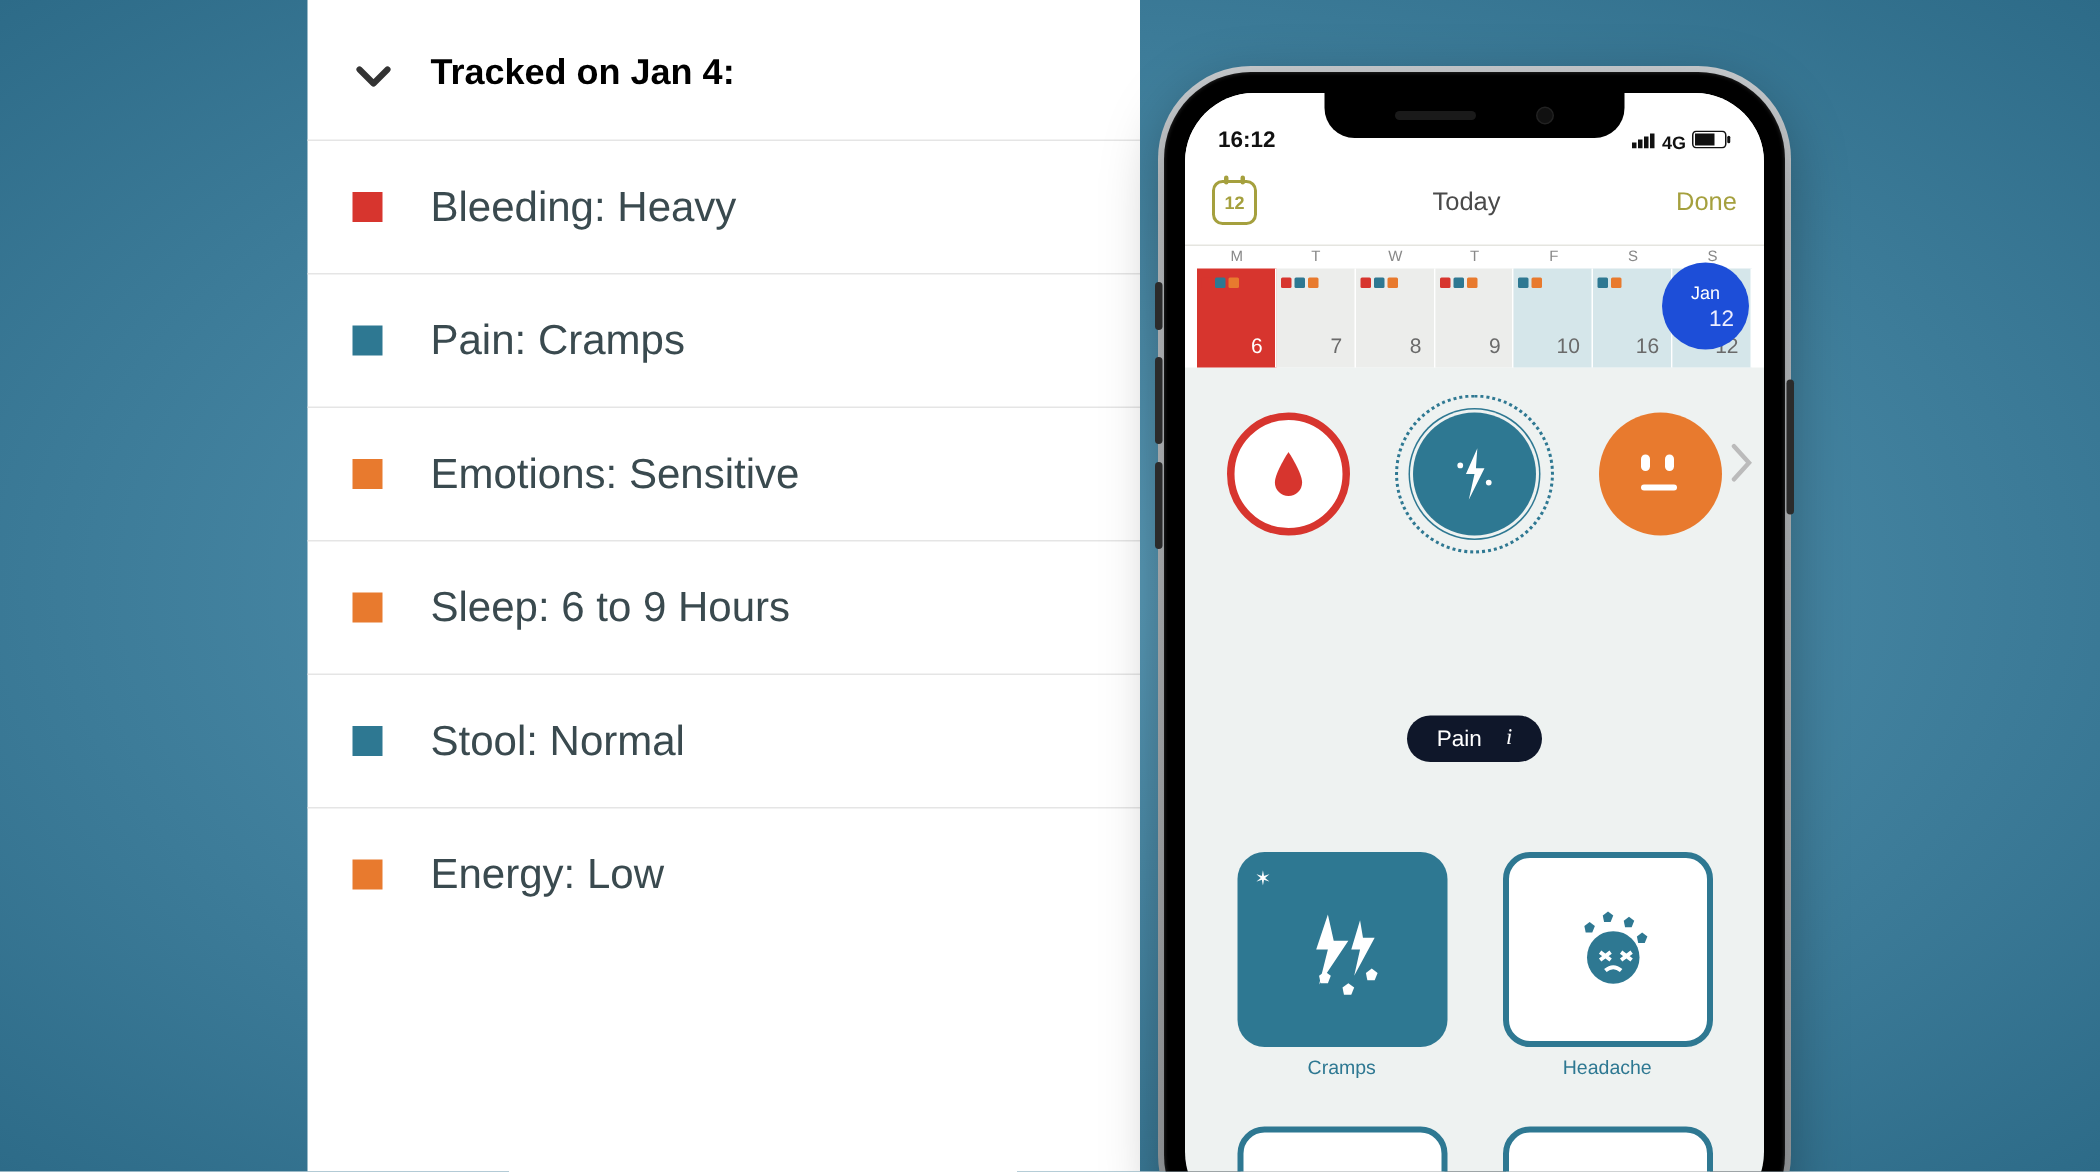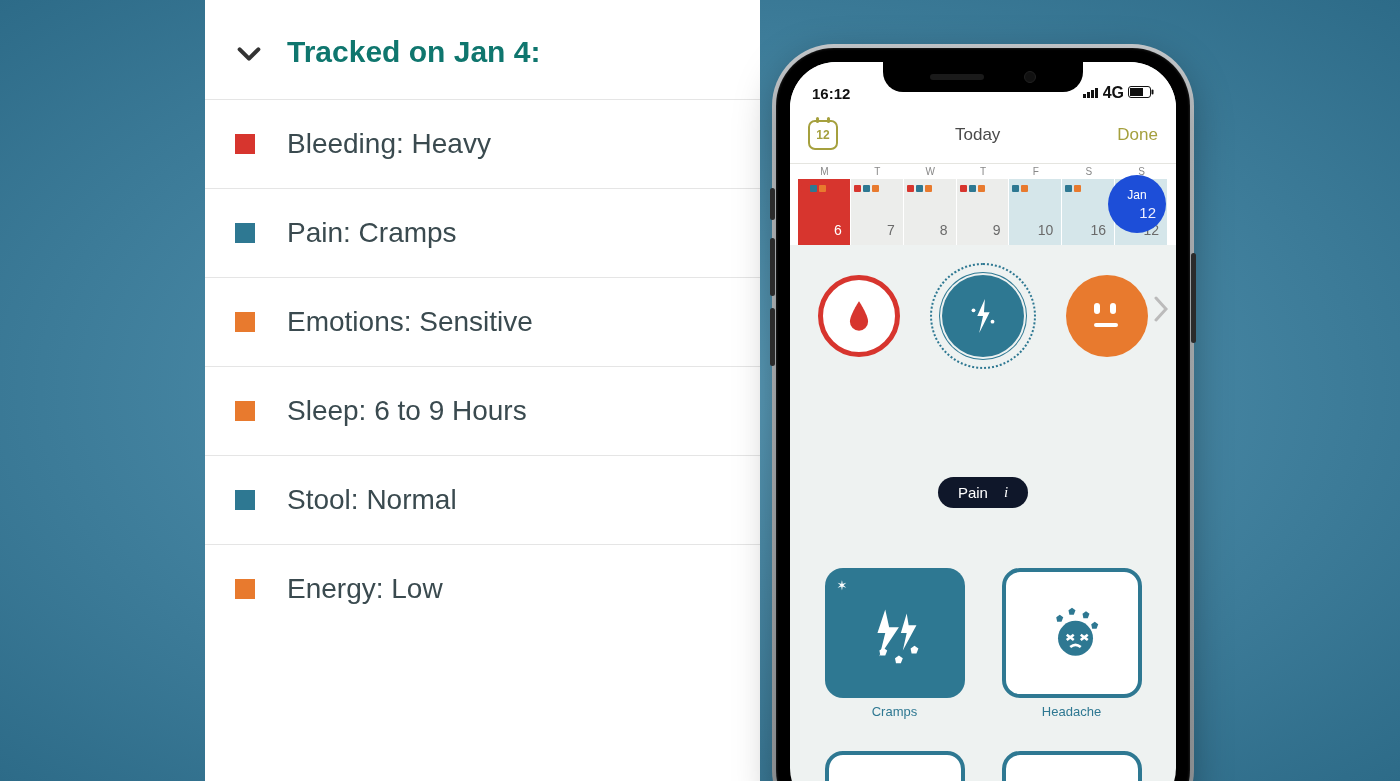--- a/index.html
+++ b/index.html
@@ -27,23 +27,23 @@
     display: flex;
     align-items: center;
     gap: 28px;
   }
   .chevron {
     width: 24px;
     height: 24px;
   }
   .chevron svg { display:block; }
   .header-text {
-    font-size: 30px;
+    font-size: 24px;
     font-weight: 700;
-    color: #0f766e;
+    color: #000000;
   }
   .list-row {
     border-top: 1px solid #e5e5e5;
     padding: 28px 30px 28px 30px;
     display: flex;
     align-items: center;
     gap: 32px;
   }
   .square {
     width: 20px;
@@ -130,21 +130,21 @@
     padding: 0 22px;
     display: flex;
     justify-content: space-between;
     align-items: flex-end;
     font-size: 15px;
     font-weight: 600;
     color: #111;
     background: #fff;
     padding-bottom: 4px;
   }
-  .sb-right { display:flex; align-items:center; gap:4px; font-size:16px; font-weight:600;text-align:center; }
+  .sb-right { display:flex; align-items:center; gap:4px; font-size:12px; font-weight:600;text-align:center; }
 
   .nav-bar {
     height: 58px;
     background: #fff;
     display: flex;
     align-items: center;
     justify-content: space-between;
     padding: 0 18px;
     border-bottom: 1px solid #e5e5e0;
   }

